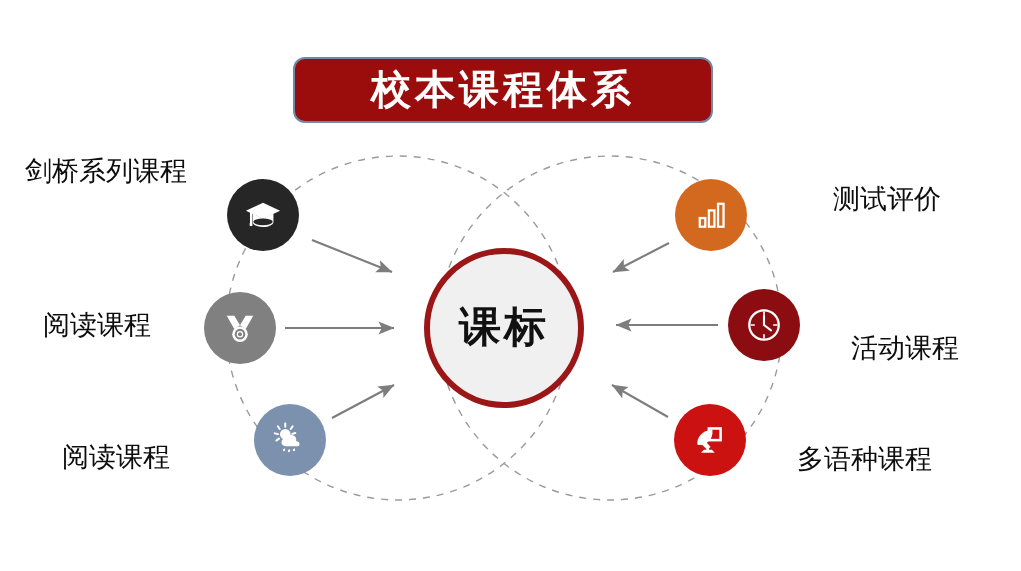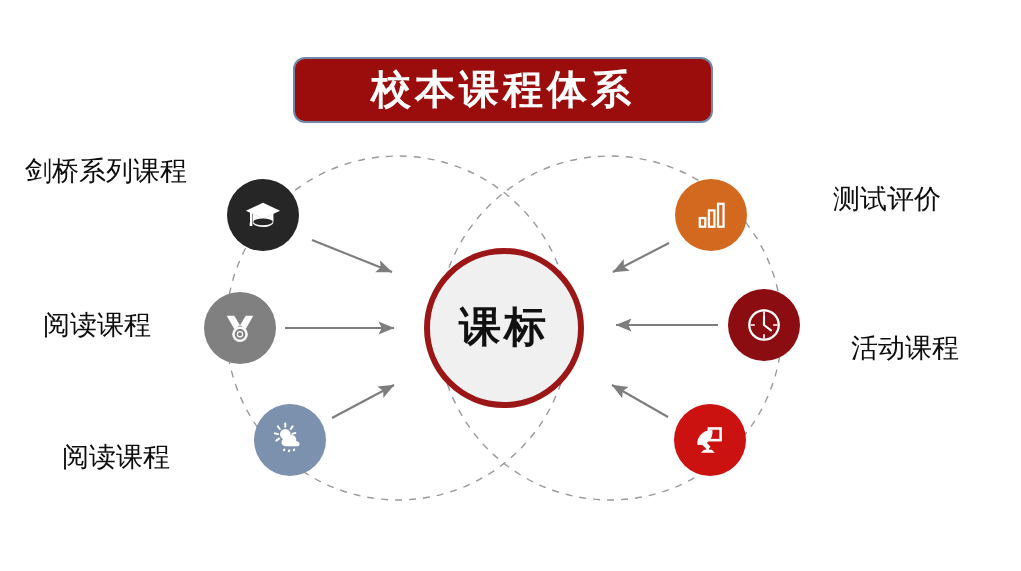--- a/index.html
+++ b/index.html
@@ -208,14 +208,15 @@
   <div class="node-label label-left" style="left:25px; top:158px;">剑桥系列课程</div>
 
   <div class="node-label label-left" style="left:43px; top:312px;">阅读课程</div>
 
   <div class="node-label label-left" style="left:62px; top:444px;">阅读课程</div>
 
   <div class="node-label label-right" style="left:833px; top:186px;">测试评价</div>
 
   <div class="node-label label-right" style="left:851px; top:309px;margin-top:26px;">活动课程</div>
 
+  <div class="node-label label-right" style="left:797px; top:446px;">多语种课程</div>
 
 </div>
 
 </body></html>

